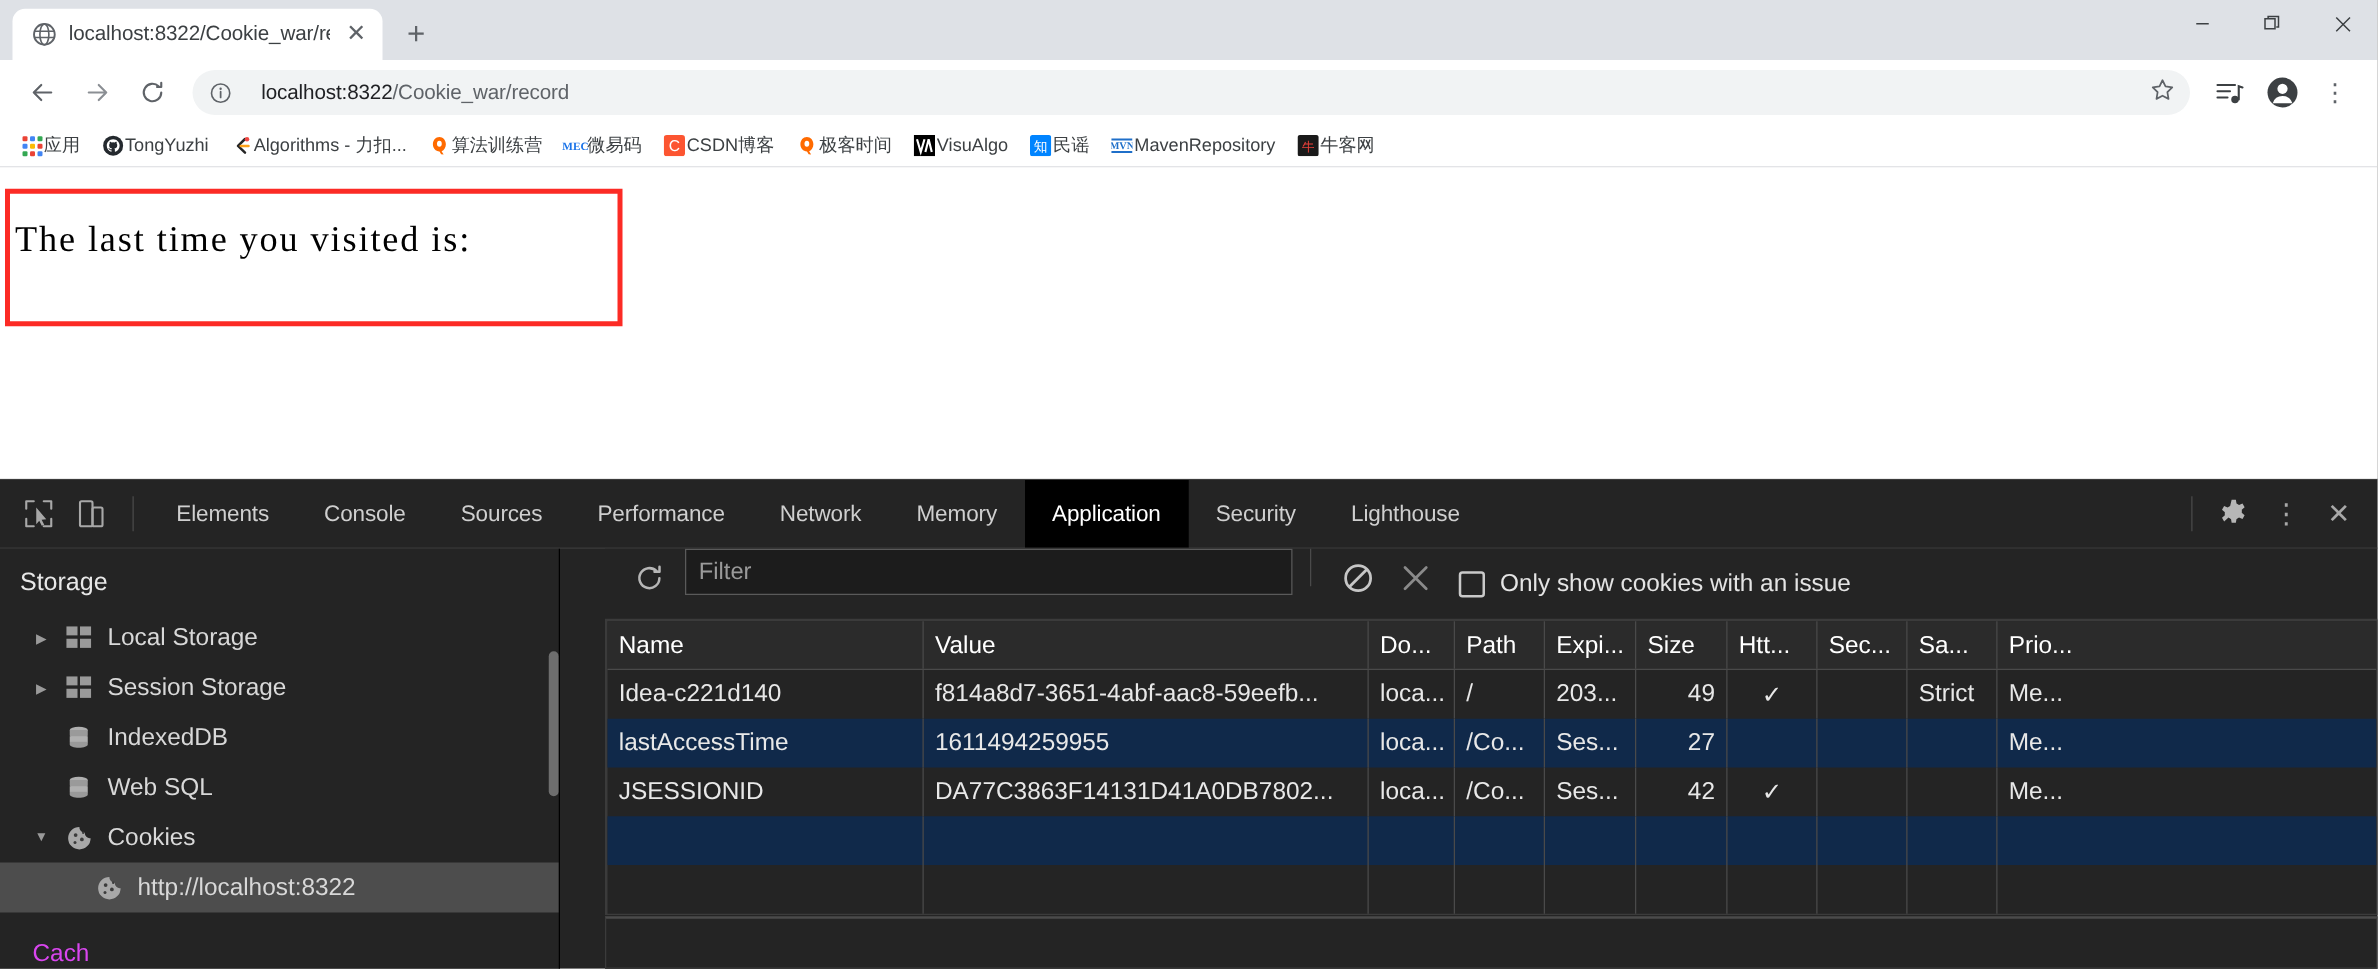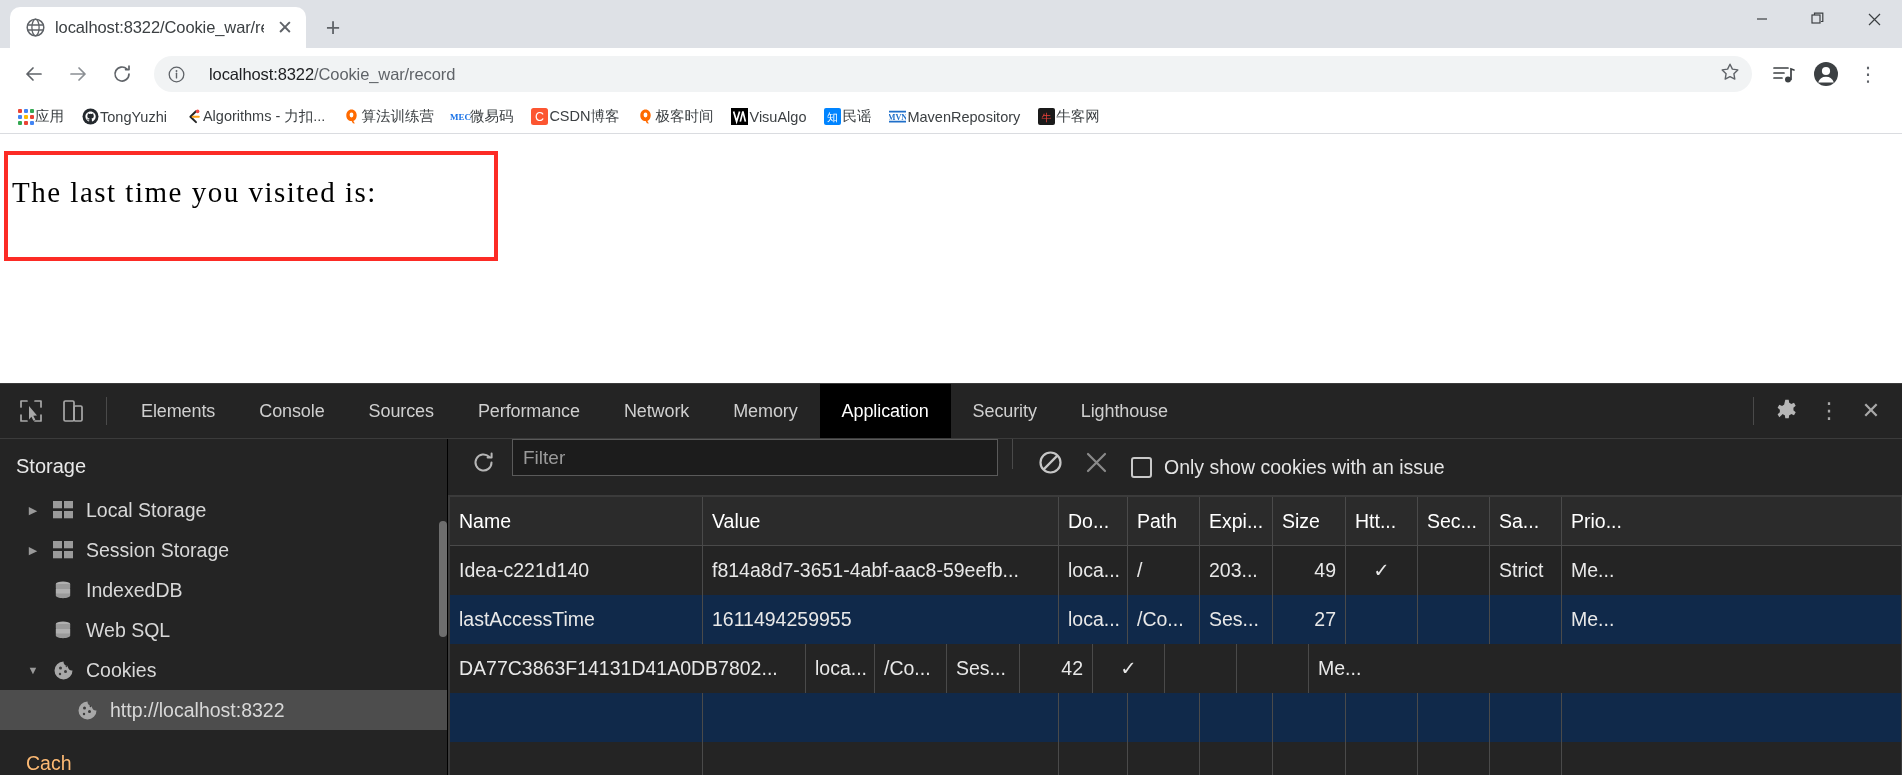--- a/index.html
+++ b/index.html
@@ -113,41 +113,41 @@
   }
   .dt-sep { width: 1px; height: 28px; background: #4a4a4a; margin: 0 12px; flex: 0 0 1px; }
   .dt-tabs { display: flex; align-items: stretch; height: 100%; }
   .dt-tab {
     display: flex; align-items: center; padding: 0 22px; font-size: 18px;
     color: #cfcfcf; white-space: nowrap; letter-spacing: -0.1px;
   }
   .dt-tab.active { background: #000000; color: #ffffff; }
   .dt-tabbar-right { margin-left: auto; display: flex; align-items: center; padding-right: 10px; }
 
-  .dt-body { flex: 1 1 auto; display: flex; min-height: 0; }
+  .dt-body { flex: 1 1 auto; display: flex; min-height: 0; gap: 36px; }
 
   
   .dt-sidebar {
     width: 448px; flex: 0 0 448px; background: #242424; display: flex;
     flex-direction: column; border-right: 1px solid #000000; position: relative;
     overflow: hidden;
   }
   .st-title { font-size: 20px; color: #e8e8e8; padding: 16px 0 12px 16px; }
   .st-item {
     height: 44px; display: flex; align-items: center; gap: 10px;
     padding-left: 26px; color: #d8d8d8; font-size: 19.5px; white-space: nowrap;
   }
   .st-item.child { padding-left: 74px; }
   .st-item.selected { background: #4d4d4d; }
   .st-arrow {
     width: 14px; flex: 0 0 14px; display: flex; align-items: center;
     justify-content: center; color: #9a9a9a; font-size: 11px;
   }
   .st-ico { width: 26px; flex: 0 0 26px; display: flex; align-items: center; justify-content: center; }
-  .st-partial { color: #fdba74; font-size: 19.5px; padding-left: 26px; margin-top: 22px; }
+  .st-partial { color: #d946ef; font-size: 19.5px; padding-left: 26px; margin-top: 22px; }
 
   .sidebar-scroll {
     position: absolute; right: 0; top: 82px; width: 8px; height: 116px;
     background: #6e6e6e; border-radius: 4px;
   }
 
   
   .dt-main { flex: 1 1 auto; display: flex; flex-direction: column; min-width: 0; background: #242424; }
   .filterbar {
     height: 57px; flex: 0 0 57px; display: flex; 
@@ -172,21 +172,21 @@
     width: 21px; height: 21px; border: 2px solid #c9c9c9; border-radius: 3px;
     flex: 0 0 21px; background: transparent;
   }
 
   
   .grid-wrap { flex: 1 1 auto; display: flex; flex-direction: column; min-height: 0; padding: 0 0 0 0; }
   .grid {
     border: 1px solid #3b3b3b; border-left: 2px solid #3b3b3b;
     display: flex; flex-direction: column; flex: 0 0 auto; background: #242424;
   }
-  .grow { display: flex; height: 49px; align-items: stretch; }
+  .grow { display: flex; height: 39px; align-items: stretch; }
   .grow.head { background: #2b2b2b; border-bottom: 1px solid #4a4a4a; }
   .grow.alt { background: #10294a; }
   .gcell {
     display: flex; align-items: center; padding: 0 9px; font-size: 19.5px;
     color: #e8e8e8; border-right: 1px solid #4a4a4a; overflow: hidden;
     white-space: nowrap;
   }
   .gcell.num { justify-content: flex-end; }
   .gcell.center { justify-content: center; }
   .gcell:last-child { border-right: none; }
@@ -602,20 +602,21 @@
               <div class="gcell" style="width:72px;flex:0 0 72px">/Co...</div>
               <div class="gcell" style="width:73px;flex:0 0 73px">Ses...</div>
               <div class="gcell num" style="width:73px;flex:0 0 73px">27</div>
               <div class="gcell center" style="width:72px;flex:0 0 72px"></div>
               <div class="gcell center" style="width:72px;flex:0 0 72px"></div>
               <div class="gcell" style="width:72px;flex:0 0 72px"></div>
               <div class="gcell" style="flex:1 1 auto">Me...</div>
             </div>
 
             <div class="grow">
+              <div class="gcell" style="width:253px;flex:0 0 253px">JSESSIONID</div>
               <div class="gcell" style="width:356px;flex:0 0 356px">DA77C3863F14131D41A0DB7802...</div>
               <div class="gcell" style="width:69px;flex:0 0 69px">loca...</div>
               <div class="gcell" style="width:72px;flex:0 0 72px">/Co...</div>
               <div class="gcell" style="width:73px;flex:0 0 73px">Ses...</div>
               <div class="gcell num" style="width:73px;flex:0 0 73px">42</div>
               <div class="gcell center" style="width:72px;flex:0 0 72px">✓</div>
               <div class="gcell center" style="width:72px;flex:0 0 72px"></div>
               <div class="gcell" style="width:72px;flex:0 0 72px"></div>
               <div class="gcell" style="flex:1 1 auto">Me...</div>
             </div>

